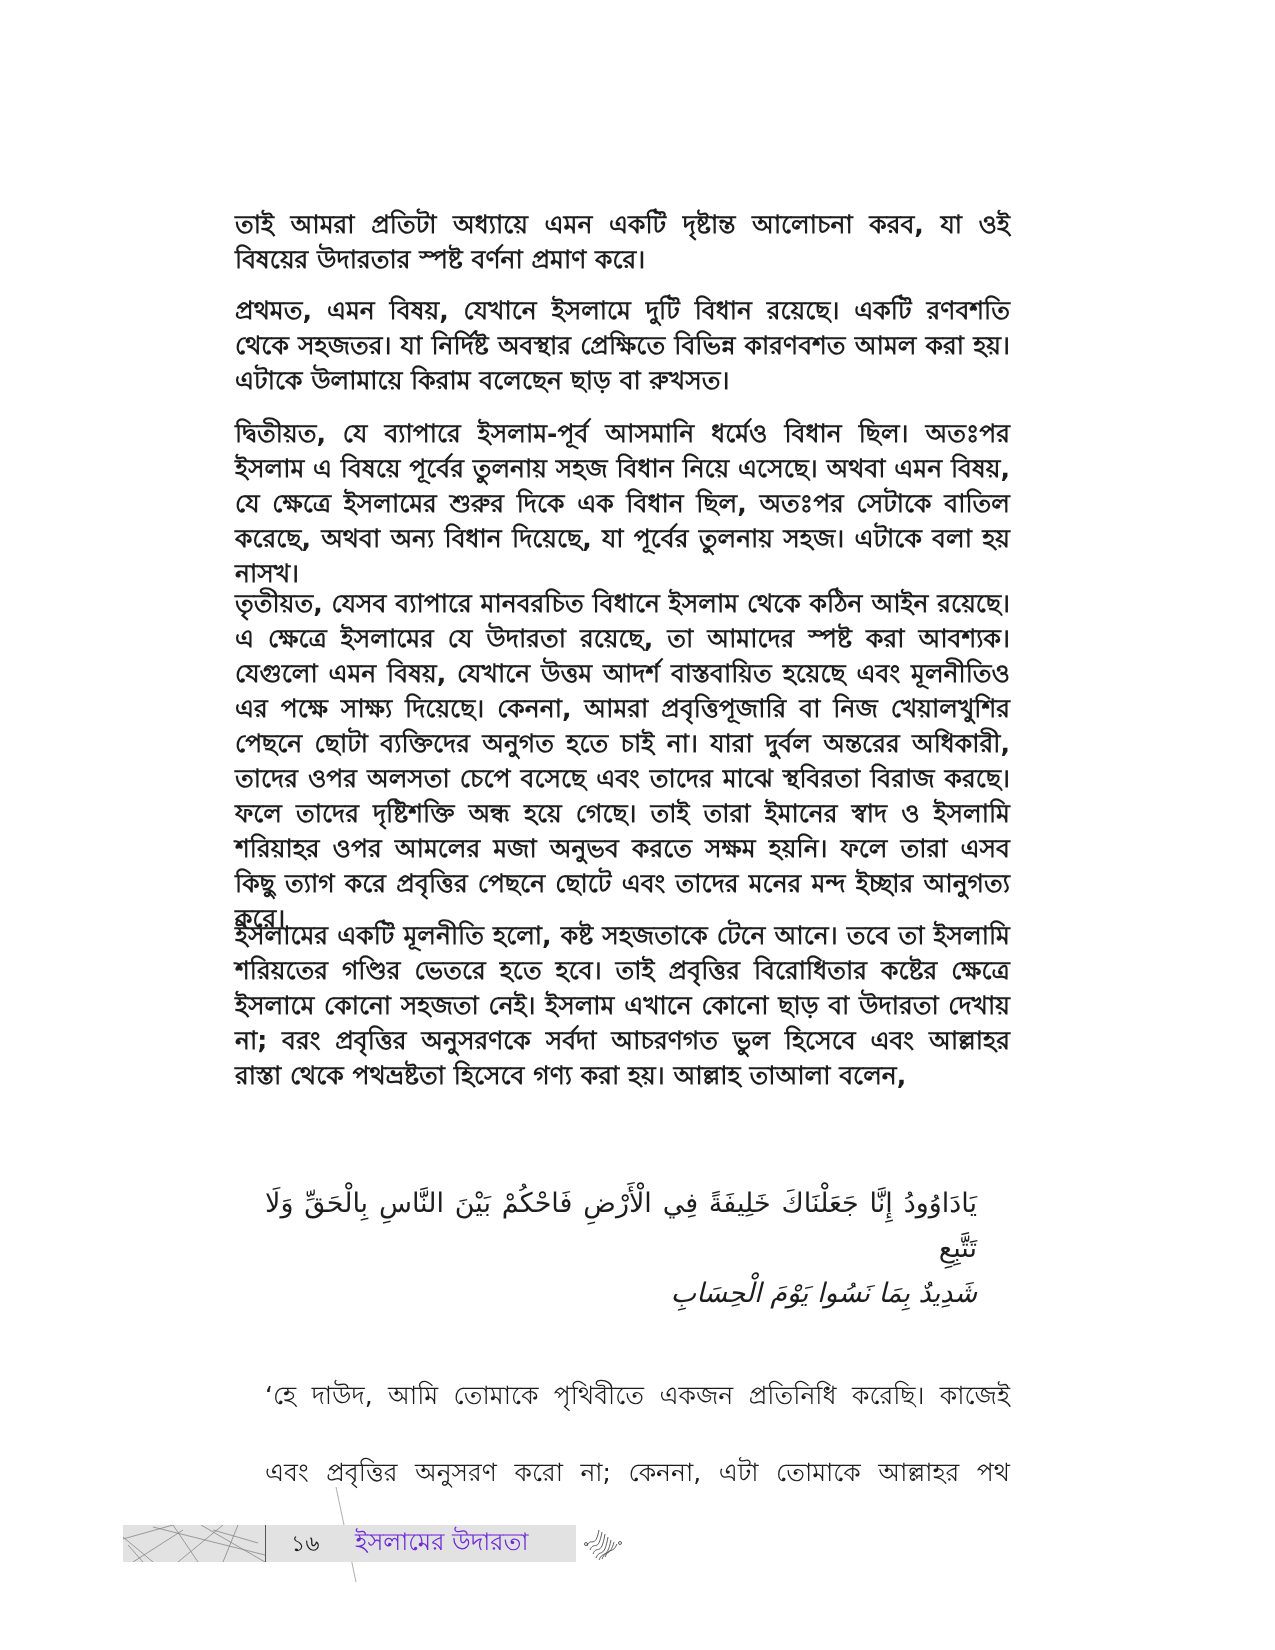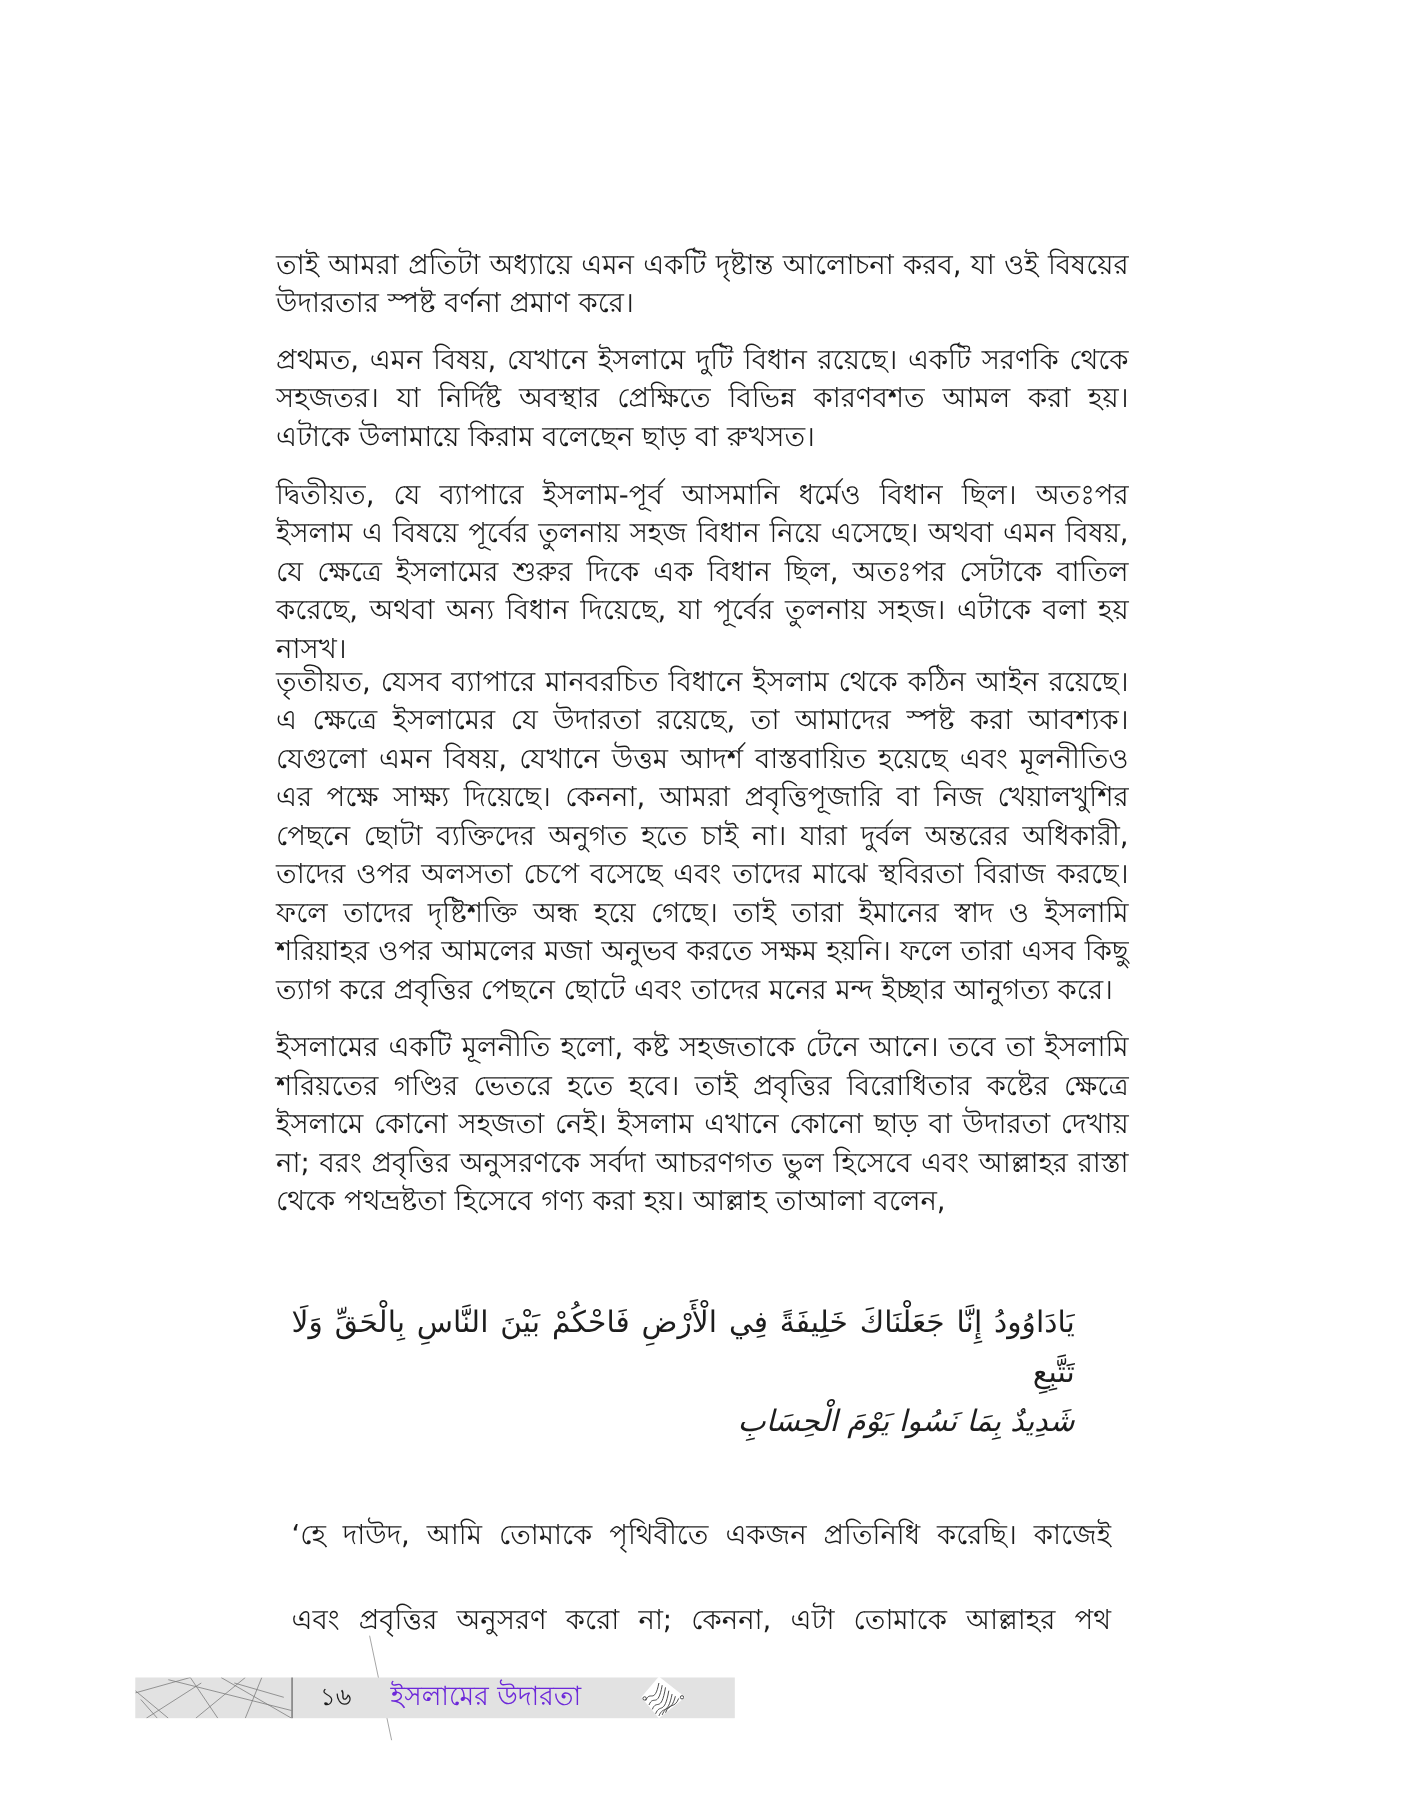--- a/index.html
+++ b/index.html
@@ -1,38 +1,38 @@
 <!DOCTYPE html>
 <html><head>
 <meta charset="utf-8">
 <style>
   html, body { margin: 0; padding: 0; background: #ffffff; }
   body { width: 1275px; height: 1650px; position: relative; overflow: hidden;
          font-family: "DejaVu Sans", "Liberation Sans", sans-serif; color: #1d1d1d; }
   .body-text { position: absolute; left: 235px; width: 775px; font-size: 25px; line-height: 35px; text-align: justify; text-align-last: left; }
-  .para { position: absolute; left: 0; width: 775px; margin: 16px; }
+  .para { position: absolute; left: 0; width: 775px; margin: 0; font-weight: bold; }
   .arabic { position: absolute; left: 265px; width: 712px; direction: rtl; text-align: justify; text-align-last: right;
             font-family: "DejaVu Serif", "Liberation Serif", serif; font-size: 27px; line-height: 45px; color: #1d1d1d; }
   .arabic .line { display: block; }
   .translation { position: absolute; left: 265px; width: 745px; font-size: 25px; line-height: 37px; text-align: justify; text-align-last: justify; }
   .translation .line { display: block; text-align: justify; text-align-last: justify; margin-top: 40px; }
-  .footer { position: absolute; left: 123px; top: 1525px; width: 545px; height: 37px; background: #e2e2e2; }
+  .footer { position: absolute; left: 123px; top: 1525px; width: 453px; height: 37px; background: #e2e2e2; }
   .footer-pattern { position: absolute; left: 0; top: 0; width: 142px; height: 37px; }
   .footer-divider { position: absolute; left: 142px; top: 0; width: 1px; height: 37px; background: #555; }
   .page-number { position: absolute; left: 168px; top: 2px; font-size: 22px; line-height: 33px; color: #1d1d1d; }
   .slash-line { position: absolute; left: 0; top: 0; width: 1275px; height: 1650px; pointer-events: none; }
   .book-title { position: absolute; left: 232px; top: 0px; font-size: 24px; line-height: 35px; color: #6d28d9; }
   .ornament { position: absolute; left: 581px; top: 1522px; width: 44px; height: 42px; }
 </style>
 </head>
 <body>
 
 <div class="body-text" style="top:0;">
   <p class="para" style="top:207px;">তাই আমরা প্রতিটা অধ্যায়ে এমন একটি দৃষ্টান্ত আলোচনা করব, যা ওই বিষয়ের উদারতার স্পষ্ট বর্ণনা প্রমাণ করে।</p>
-  <p class="para" style="top:293px;">প্রথমত, এমন বিষয়, যেখানে ইসলামে দুটি বিধান রয়েছে। একটি সরণকি থেকে সহজতর। যা নির্দিষ্ট অবস্থার প্রেক্ষিতে বিভিন্ন কারণবশত আমল করা হয়। এটাকে উলামায়ে কিরাম বলেছেন ছাড় বা রুখসত।</p>
+  <p class="para" style="top:293px;">প্রথমত, এমন বিষয়, যেখানে ইসলামে দুটি বিধান রয়েছে। একটি রণবশতি থেকে সহজতর। যা নির্দিষ্ট অবস্থার প্রেক্ষিতে বিভিন্ন কারণবশত আমল করা হয়। এটাকে উলামায়ে কিরাম বলেছেন ছাড় বা রুখসত।</p>
   <p class="para" style="top:416px;">দ্বিতীয়ত, যে ব্যাপারে ইসলাম-পূর্ব আসমানি ধর্মেও বিধান ছিল। অতঃপর ইসলাম এ বিষয়ে পূর্বের তুলনায় সহজ বিধান নিয়ে এসেছে। অথবা এমন বিষয়, যে ক্ষেত্রে ইসলামের শুরুর দিকে এক বিধান ছিল, অতঃপর সেটাকে বাতিল করেছে, অথবা অন্য বিধান দিয়েছে, যা পূর্বের তুলনায় সহজ। এটাকে বলা হয় নাসখ।</p>
   <p class="para" style="top:586px;">তৃতীয়ত, যেসব ব্যাপারে মানবরচিত বিধানে ইসলাম থেকে কঠিন আইন রয়েছে। এ ক্ষেত্রে ইসলামের যে উদারতা রয়েছে, তা আমাদের স্পষ্ট করা আবশ্যক। যেগুলো এমন বিষয়, যেখানে উত্তম আদর্শ বাস্তবায়িত হয়েছে এবং মূলনীতিও এর পক্ষে সাক্ষ্য দিয়েছে। কেননা, আমরা প্রবৃত্তিপূজারি বা নিজ খেয়ালখুশির পেছনে ছোটা ব্যক্তিদের অনুগত হতে চাই না। যারা দুর্বল অন্তরের অধিকারী, তাদের ওপর অলসতা চেপে বসেছে এবং তাদের মাঝে স্থবিরতা বিরাজ করছে। ফলে তাদের দৃষ্টিশক্তি অন্ধ হয়ে গেছে। তাই তারা ইমানের স্বাদ ও ইসলামি শরিয়াহর ওপর আমলের মজা অনুভব করতে সক্ষম হয়নি। ফলে তারা এসব কিছু ত্যাগ করে প্রবৃত্তির পেছনে ছোটে এবং তাদের মনের মন্দ ইচ্ছার আনুগত্য করে।</p>
   <p class="para" style="top:918px;">ইসলামের একটি মূলনীতি হলো, কষ্ট সহজতাকে টেনে আনে। তবে তা ইসলামি শরিয়তের গণ্ডির ভেতরে হতে হবে। তাই প্রবৃত্তির বিরোধিতার কষ্টের ক্ষেত্রে ইসলামে কোনো সহজতা নেই। ইসলাম এখানে কোনো ছাড় বা উদারতা দেখায় না; বরং প্রবৃত্তির অনুসরণকে সর্বদা আচরণগত ভুল হিসেবে এবং আল্লাহর রাস্তা থেকে পথভ্রষ্টতা হিসেবে গণ্য করা হয়। আল্লাহ তাআলা বলেন,</p>
 </div>
 
 <div class="arabic" style="top:1180px;">
   <span class="line">يَادَاوُودُ إِنَّا جَعَلْنَاكَ خَلِيفَةً فِي الْأَرْضِ فَاحْكُمْ بَيْنَ النَّاسِ بِالْحَقِّ وَلَا تَتَّبِعِ</span>
   <span class="line" style="text-align-last:right;font-style:italic;">شَدِيدٌ بِمَا نَسُوا يَوْمَ الْحِسَابِ</span>
 </div>
 

